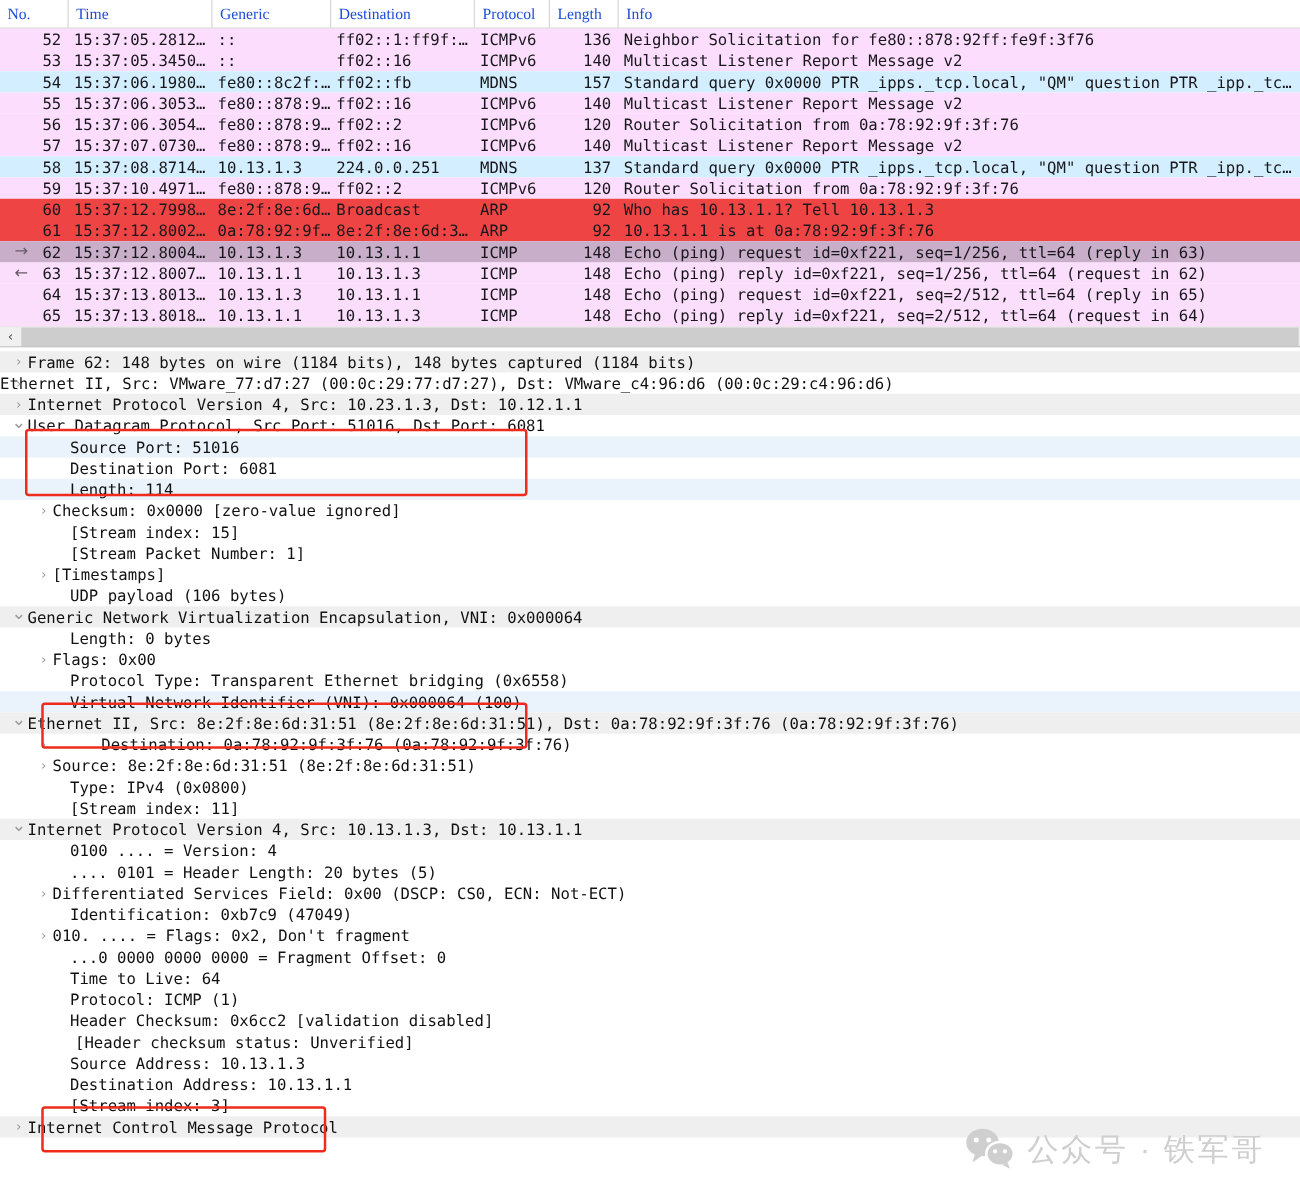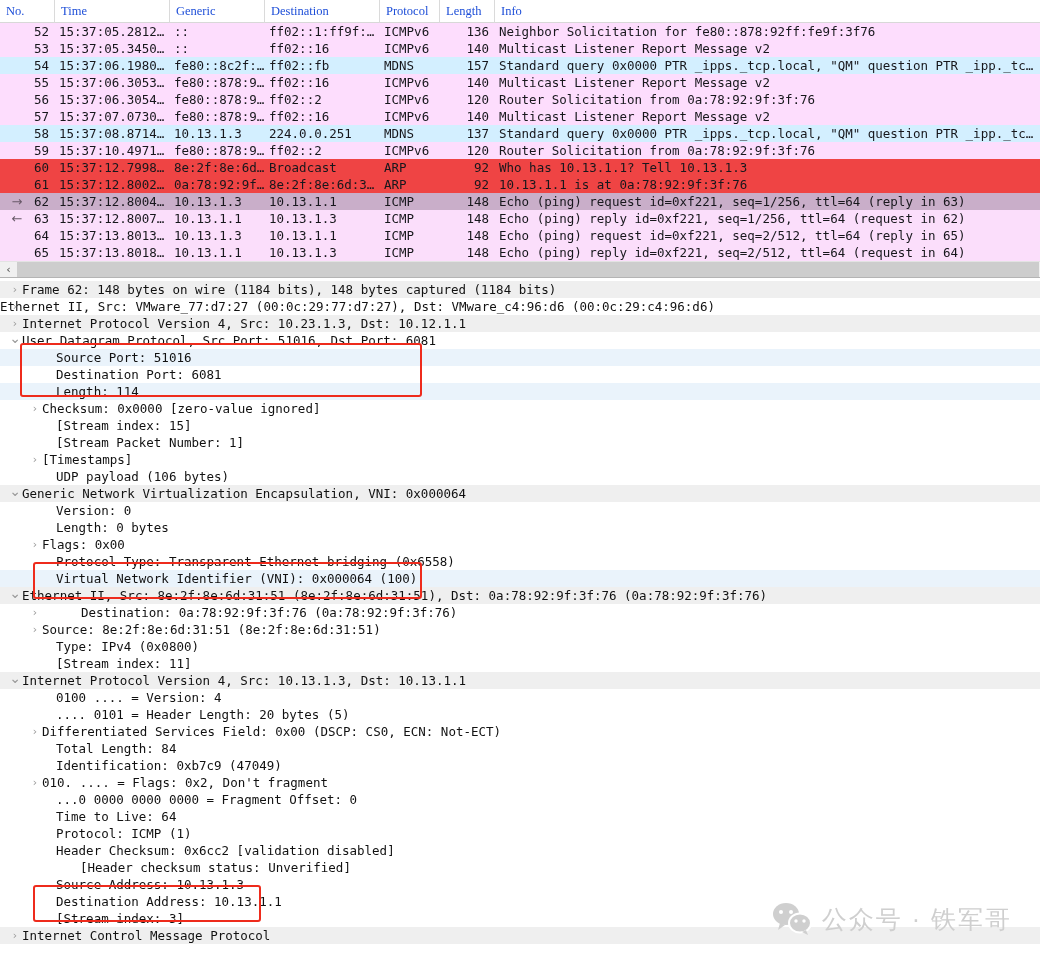--- a/index.html
+++ b/index.html
@@ -324,42 +324,40 @@
       <div class="drow bg-none"><span class="tw" style="left: 8px; font-size: 14px; line-height: 12px;">⌄</span><span class="txt" style="margin-left: 22px;">User Datagram Protocol, Src Port: 51016, Dst Port: 6081</span></div>
       <div class="drow bg-alt"><span class="txt" style="margin-left: 56px;">Source Port: 51016</span></div>
       <div class="drow bg-none"><span class="txt" style="margin-left: 56px;">Destination Port: 6081</span></div>
       <div class="drow bg-alt"><span class="txt" style="margin-left: 56px;">Length: 114</span></div>
       <div class="drow bg-none"><span class="tw" style="left: 28px;">›</span><span class="txt" style="margin-left: 42px;">Checksum: 0x0000 [zero-value ignored]</span></div>
       <div class="drow bg-none"><span class="txt" style="margin-left: 56px;">[Stream index: 15]</span></div>
       <div class="drow bg-none"><span class="txt" style="margin-left: 56px;">[Stream Packet Number: 1]</span></div>
       <div class="drow bg-none"><span class="tw" style="left: 28px;">›</span><span class="txt" style="margin-left: 42px;">[Timestamps]</span></div>
       <div class="drow bg-none"><span class="txt" style="margin-left: 56px;">UDP payload (106 bytes)</span></div>
       <div class="drow bg-proto"><span class="tw" style="left: 8px; font-size: 14px; line-height: 12px;">⌄</span><span class="txt" style="margin-left: 22px;">Generic Network Virtualization Encapsulation, VNI: 0x000064</span></div>
-      <div class="drow bg-none"><span class="txt" style="margin-left: 56px;">Version: 0</span></div>
       <div class="drow bg-none"><span class="txt" style="margin-left: 56px;">Length: 0 bytes</span></div>
       <div class="drow bg-none"><span class="tw" style="left: 28px;">›</span><span class="txt" style="margin-left: 42px;">Flags: 0x00</span></div>
       <div class="drow bg-none"><span class="txt" style="margin-left: 56px;">Protocol Type: Transparent Ethernet bridging (0x6558)</span></div>
       <div class="drow bg-alt"><span class="txt" style="margin-left: 56px;">Virtual Network Identifier (VNI): 0x000064 (100)</span></div>
       <div class="drow bg-proto"><span class="tw" style="left: 8px; font-size: 14px; line-height: 12px;">⌄</span><span class="txt" style="margin-left: 22px;">Ethernet II, Src: 8e:2f:8e:6d:31:51 (8e:2f:8e:6d:31:51), Dst: 0a:78:92:9f:3f:76 (0a:78:92:9f:3f:76)</span></div>
       <div class="drow bg-none"><span class="tw" style="left: 28px;">›</span><span class="txt" style="margin-left: 53px; padding-left: 28px;">Destination: 0a:78:92:9f:3f:76 (0a:78:92:9f:3f:76)</span></div>
       <div class="drow bg-none"><span class="tw" style="left: 28px;">›</span><span class="txt" style="margin-left: 42px;">Source: 8e:2f:8e:6d:31:51 (8e:2f:8e:6d:31:51)</span></div>
       <div class="drow bg-none"><span class="txt" style="margin-left: 56px;">Type: IPv4 (0x0800)</span></div>
       <div class="drow bg-none"><span class="txt" style="margin-left: 56px;">[Stream index: 11]</span></div>
       <div class="drow bg-proto"><span class="tw" style="left: 8px; font-size: 14px; line-height: 12px;">⌄</span><span class="txt" style="margin-left: 22px;">Internet Protocol Version 4, Src: 10.13.1.3, Dst: 10.13.1.1</span></div>
       <div class="drow bg-none"><span class="txt" style="margin-left: 56px;">0100 .... = Version: 4</span></div>
       <div class="drow bg-none"><span class="txt" style="margin-left: 56px;">.... 0101 = Header Length: 20 bytes (5)</span></div>
       <div class="drow bg-none"><span class="tw" style="left: 28px;">›</span><span class="txt" style="margin-left: 42px;">Differentiated Services Field: 0x00 (DSCP: CS0, ECN: Not-ECT)</span></div>
-      <div class="drow bg-none"><span class="txt" style="margin-left: 56px;">Total Length: 84</span></div>
       <div class="drow bg-none"><span class="txt" style="margin-left: 56px;">Identification: 0xb7c9 (47049)</span></div>
       <div class="drow bg-none"><span class="tw" style="left: 28px;">›</span><span class="txt" style="margin-left: 42px;">010. .... = Flags: 0x2, Don't fragment</span></div>
       <div class="drow bg-none"><span class="txt" style="margin-left: 56px;">...0 0000 0000 0000 = Fragment Offset: 0</span></div>
       <div class="drow bg-none"><span class="txt" style="margin-left: 56px;">Time to Live: 64</span></div>
       <div class="drow bg-none"><span class="txt" style="margin-left: 56px;">Protocol: ICMP (1)</span></div>
       <div class="drow bg-none"><span class="txt" style="margin-left: 56px;">Header Checksum: 0x6cc2 [validation disabled]</span></div>
-      <div class="drow bg-none"><span class="txt" style="margin-left: 80px;">[Header checksum status: Unverified]</span></div>
+      <div class="drow bg-none"><span class="txt" style="margin-left: 60px;">[Header checksum status: Unverified]</span></div>
       <div class="drow bg-none"><span class="txt" style="margin-left: 56px;">Source Address: 10.13.1.3</span></div>
       <div class="drow bg-none"><span class="txt" style="margin-left: 56px;">Destination Address: 10.13.1.1</span></div>
       <div class="drow bg-none"><span class="txt" style="margin-left: 56px;">[Stream index: 3]</span></div>
       <div class="drow bg-proto"><span class="tw" style="left: 8px;">›</span><span class="txt" style="margin-left: 22px;">Internet Control Message Protocol</span></div>
     </div>
 </div>
 
 <div id="watermark">
   <svg class="wx" width="40" height="34" viewBox="0 0 40 34">
     <ellipse cx="14" cy="12" rx="13" ry="11" fill="#cfcfcf"></ellipse>

